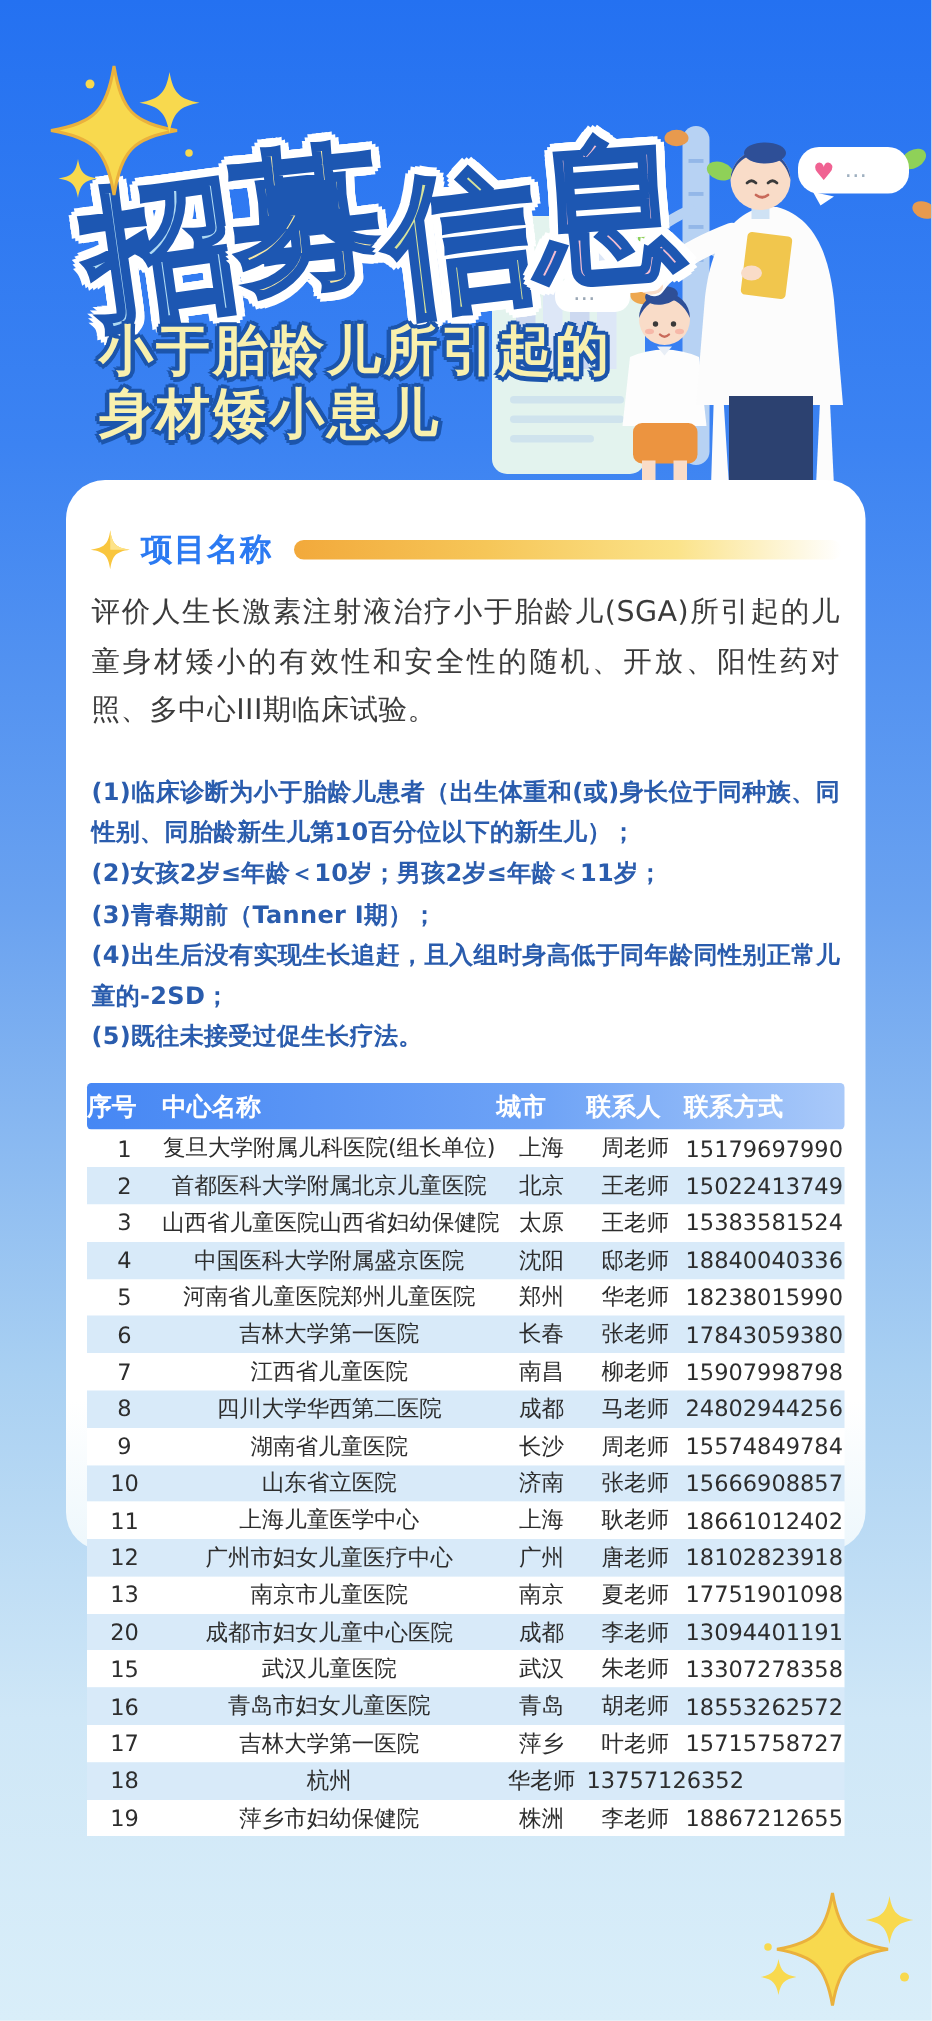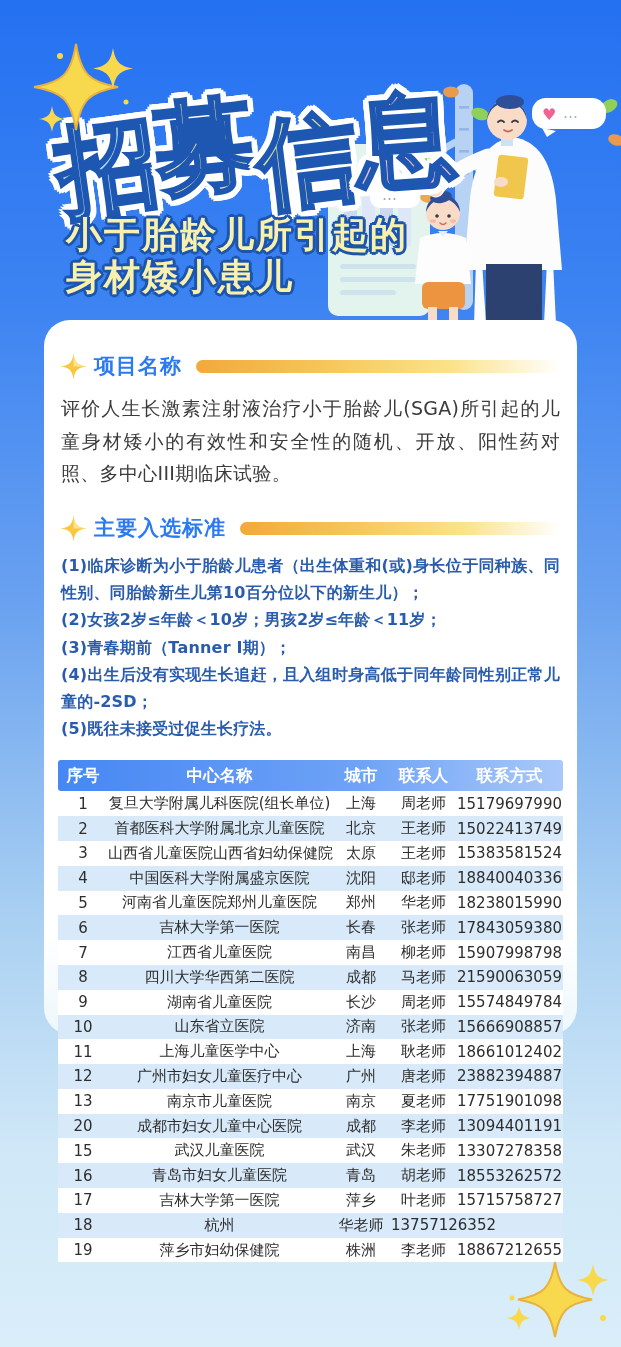--- a/index.html
+++ b/index.html
@@ -71,21 +71,21 @@
     font-size:16px; line-height:1.7; font-weight:700; color:#2a5cad; letter-spacing:0.2px;
     text-align:justify;
   }
 
   
   .table{ margin-top:18px; }
   .thead{
     display:grid; grid-template-columns:50px 223px 60px 65px 107px;
     height:31px; align-items:center; border-radius:3px;
     background:linear-gradient(90deg,#4687f4 0%,#6ea3f6 60%,#a9c9f9 100%);
-    color:#fff; font-weight:700; font-size:16.5px; text-align:center;
+    color:#fff; font-weight:700; font-size:16.5px; 
   }
   .trow{
     display:grid; grid-template-columns:50px 223px 60px 65px 107px;
     height:24.8px; align-items:center; text-align:center;
     font-size:15px; color:#2d2d2d; background:#fff;
   }
   .trow:nth-child(even){ background:#d8eaf9; }
   .tcell{ white-space:nowrap; }
 </style>
 </head>
@@ -208,28 +208,20 @@
       <svg class="section-star" viewBox="0 0 100 100">
         <path d="M50 2 C55 36 64 45 98 50 C64 55 55 64 50 98 C45 64 36 55 2 50 C36 45 45 36 50 2 Z" fill="#f9c63e"></path>
         <path d="M50 2 C55 36 64 45 98 50 L50 50 Z" fill="#fde38a"></path>
       </svg>
       <span class="section-title">项目名称</span>
       <span class="section-bar"></span>
     </div>
     <p class="project-desc">评价人生长激素注射液治疗小于胎龄儿(SGA)所引起的儿童身材矮小的有效性和安全性的随机、开放、阳性药对照、多中心III期临床试验。</p>
 
     <div class="criteria-block">
-      <div class="section-header">
-        <svg class="section-star" viewBox="0 0 100 100">
-          <path d="M50 2 C55 36 64 45 98 50 C64 55 55 64 50 98 C45 64 36 55 2 50 C36 45 45 36 50 2 Z" fill="#f9c63e"></path>
-          <path d="M50 2 C55 36 64 45 98 50 L50 50 Z" fill="#fde38a"></path>
-        </svg>
-        <span class="section-title">主要入选标准</span>
-        <span class="section-bar"></span>
-      </div>
       <div class="criteria-list">
           <p>(1)临床诊断为小于胎龄儿患者（出生体重和(或)身长位于同种族、同性别、同胎龄新生儿第10百分位以下的新生儿）；</p>
           <p>(2)女孩2岁≤年龄＜10岁；男孩2岁≤年龄＜11岁；</p>
           <p>(3)青春期前（Tanner I期）；</p>
           <p>(4)出生后没有实现生长追赶，且入组时身高低于同年龄同性别正常儿童的-2SD；</p>
           <p>(5)既往未接受过促生长疗法。</p>
         </div>
     </div>
 
     <div class="table">
@@ -288,21 +280,21 @@
             <div class="tcell">江西省儿童医院</div>
             <div class="tcell">南昌</div>
             <div class="tcell">柳老师</div>
             <div class="tcell">15907998798</div>
           </div>
           <div class="trow">
             <div class="tcell">8</div>
             <div class="tcell">四川大学华西第二医院</div>
             <div class="tcell">成都</div>
             <div class="tcell">马老师</div>
-            <div class="tcell">21590063059</div>
+            <div class="tcell">24802944256</div>
           </div>
           <div class="trow">
             <div class="tcell">9</div>
             <div class="tcell">湖南省儿童医院</div>
             <div class="tcell">长沙</div>
             <div class="tcell">周老师</div>
             <div class="tcell">15574849784</div>
           </div>
           <div class="trow">
             <div class="tcell">10</div>
@@ -316,21 +308,21 @@
             <div class="tcell">上海儿童医学中心</div>
             <div class="tcell">上海</div>
             <div class="tcell">耿老师</div>
             <div class="tcell">18661012402</div>
           </div>
           <div class="trow">
             <div class="tcell">12</div>
             <div class="tcell">广州市妇女儿童医疗中心</div>
             <div class="tcell">广州</div>
             <div class="tcell">唐老师</div>
-            <div class="tcell">23882394887</div>
+            <div class="tcell">18102823918</div>
           </div>
           <div class="trow">
             <div class="tcell">13</div>
             <div class="tcell">南京市儿童医院</div>
             <div class="tcell">南京</div>
             <div class="tcell">夏老师</div>
             <div class="tcell">17751901098</div>
           </div>
           <div class="trow">
             <div class="tcell">20</div>

